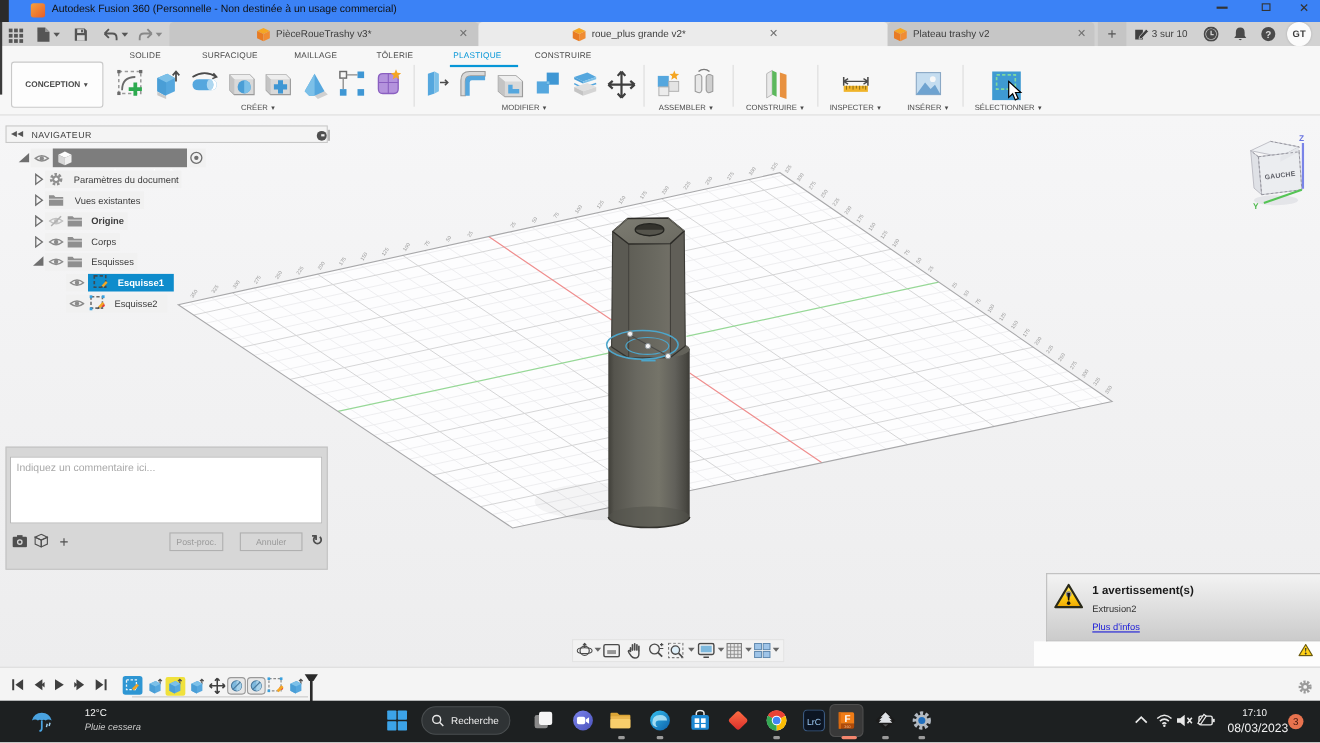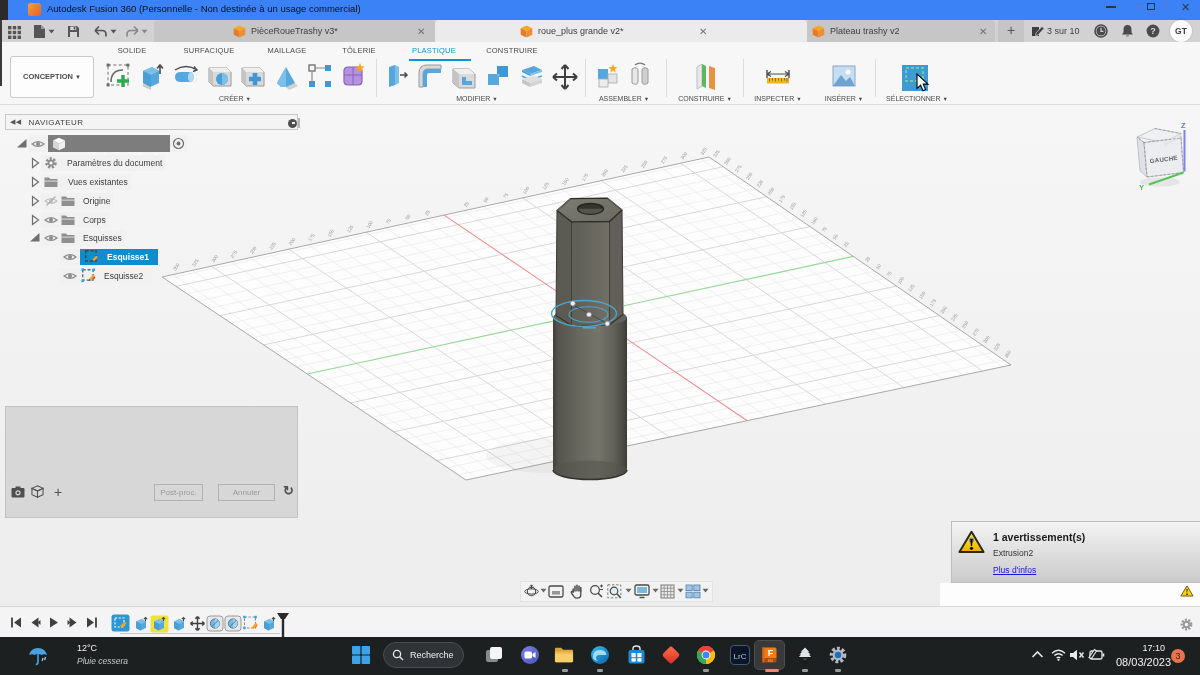--- a/index.html
+++ b/index.html
@@ -546,21 +546,21 @@
         </svg>
       </span>
       <span class="strip" style="display:flex;align-items:center;height:16px;padding:0 3px;">
         <svg width="14" height="12" viewBox="0 0 14 12">
           <path d="M0.5,1.5 L5,1.5 L6.3,3 L13.5,3 L13.5,11 L0.5,11 Z" fill="#8f8f8f"></path>
           <rect x="0.5" y="4.6" width="13" height="1" fill="#ffffff" opacity="0.7"></rect>
         </svg>
         <span style="margin-left:10px;">Vues existantes</span>
       </span>
     </div>
-<div class="trow" style="top:192px;left:5px;">
+<div class="trow" style="top:192px;left:5px;font-weight:bold;">
       <span style="width:11px;margin-left:25px;">
         <svg width="10" height="12" viewBox="0 0 10 12">
           <path d="M2.5,1.5 L8.5,6 L2.5,10.5 Z" fill="none" stroke="#6f6f6f" stroke-width="1.2"></path>
         </svg>
       </span>
       <span class="strip" style="display:flex;align-items:center;height:16px;padding:0 3px;">
         <svg width="14" height="14" viewBox="0 0 14 14">
           <path d="M1,7 Q7,2.2 13,7 Q7,11.8 1,7 Z" fill="none" stroke="#c0c0c0" stroke-width="1.2"></path>
           <circle cx="7" cy="7" r="2" fill="#c0c0c0"></circle>
           <line x1="2.5" y1="11.5" x2="11.5" y2="2.5" stroke="#b0b0b0" stroke-width="1.3"></line>
@@ -645,20 +645,21 @@
             <circle cx="10.8" cy="8.2" r="1.5" fill="#e23d3d"></circle>
             <path d="M7.2,9.3 L10.6,5.6 L12,6.9 L8.6,10.6 Z" fill="#f5a623"></path>
             <path d="M6.6,11.4 L7.2,9.3 L8.6,10.6 Z" fill="#4a4a4a"></path>
           </svg>
         </span>
         <span style="margin-left:8px;margin-right:6px;">Esquisse2</span>
       </span>
     </div>
 
 <div id="comments">
+ <div class="abs" style="left:3px;top:8px;width:284px;height:61px;background:#fff;border:1px solid #b8b8b8;font-size:9.5px;color:#a8a8a8;padding:4px 5px;">Indiquez un commentaire ici...</div>
  <div class="abs" style="left:5px;top:79px;">
         <svg width="14" height="12" viewBox="0 0 14 12">
           <rect x="0.5" y="2" width="13" height="9.5" rx="1" fill="#4f4f4f"></rect>
           <rect x="4.5" y="0.5" width="5" height="2.5" fill="#4f4f4f"></rect>
           <circle cx="7" cy="6.8" r="2.6" fill="#d7d7d7"></circle>
           <circle cx="7" cy="6.8" r="1.4" fill="#4f4f4f"></circle>
         </svg>
       </div>
  <div class="abs" style="left:25px;top:78px;">
         <svg width="13" height="13" viewBox="0 0 14 14">
@@ -1054,17 +1055,17 @@
           <path d="M10.5,3.5 L14.5,8.5 M14.5,3.5 L10.5,8.5" stroke="#e8e8e8" stroke-width="1.4"></path>
         </svg>
       </div>
  <div class="abs" style="left:1088px;top:11px;">
         <svg width="17" height="13" viewBox="0 0 17 13">
           <rect x="2" y="3" width="12" height="8" rx="1.6" fill="none" stroke="#e8e8e8" stroke-width="1.3"></rect>
           <rect x="14.5" y="5.5" width="1.8" height="3" fill="#e8e8e8"></rect>
           <path d="M1,9.5 L6.5,1.5 L8.5,3 L3.5,10.5 Z" fill="#1f1f1f" stroke="#e8e8e8" stroke-width="1.1"></path>
         </svg>
       </div>
- <div class="abs" style="left:1116px;top:6px;width:49px;text-align:right;font-size:9px;color:#f2f2f2;">17:10</div>
+ <div class="abs" style="left:1116px;top:6px;width:49px;text-align:center;font-size:9px;color:#f2f2f2;">17:10</div>
  <div class="abs" style="left:1116px;top:19px;width:49px;text-align:right;font-size:11px;color:#f2f2f2;">08/03/2023</div>
  <div class="abs" style="left:1171px;top:12px;width:14px;height:14px;border-radius:50%;background:#e8734f;font-size:9px;color:#4a1a10;text-align:center;line-height:14px;">3</div>
 </div>
 
 </div>
 </body></html>

